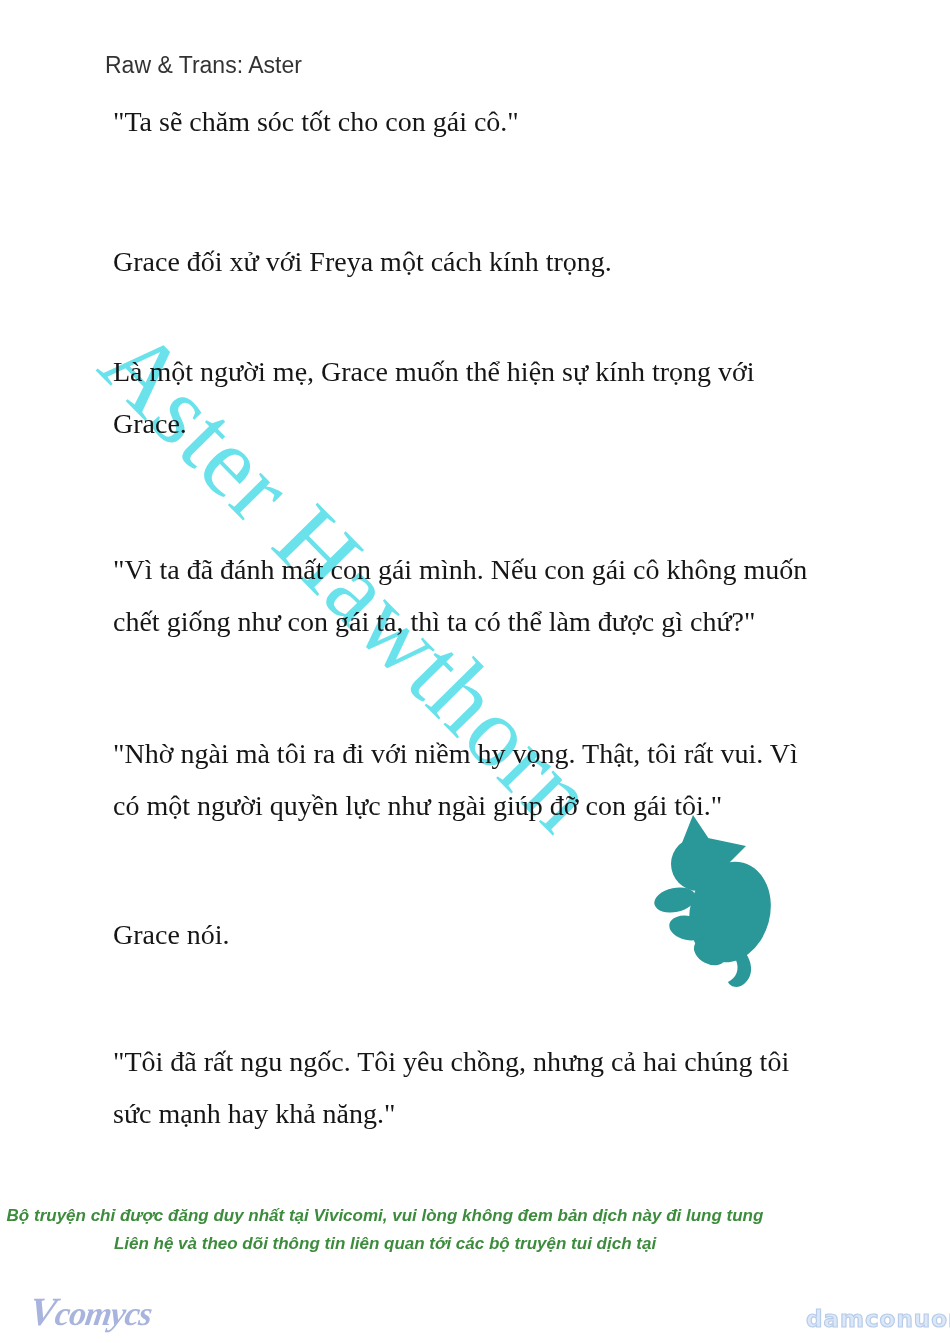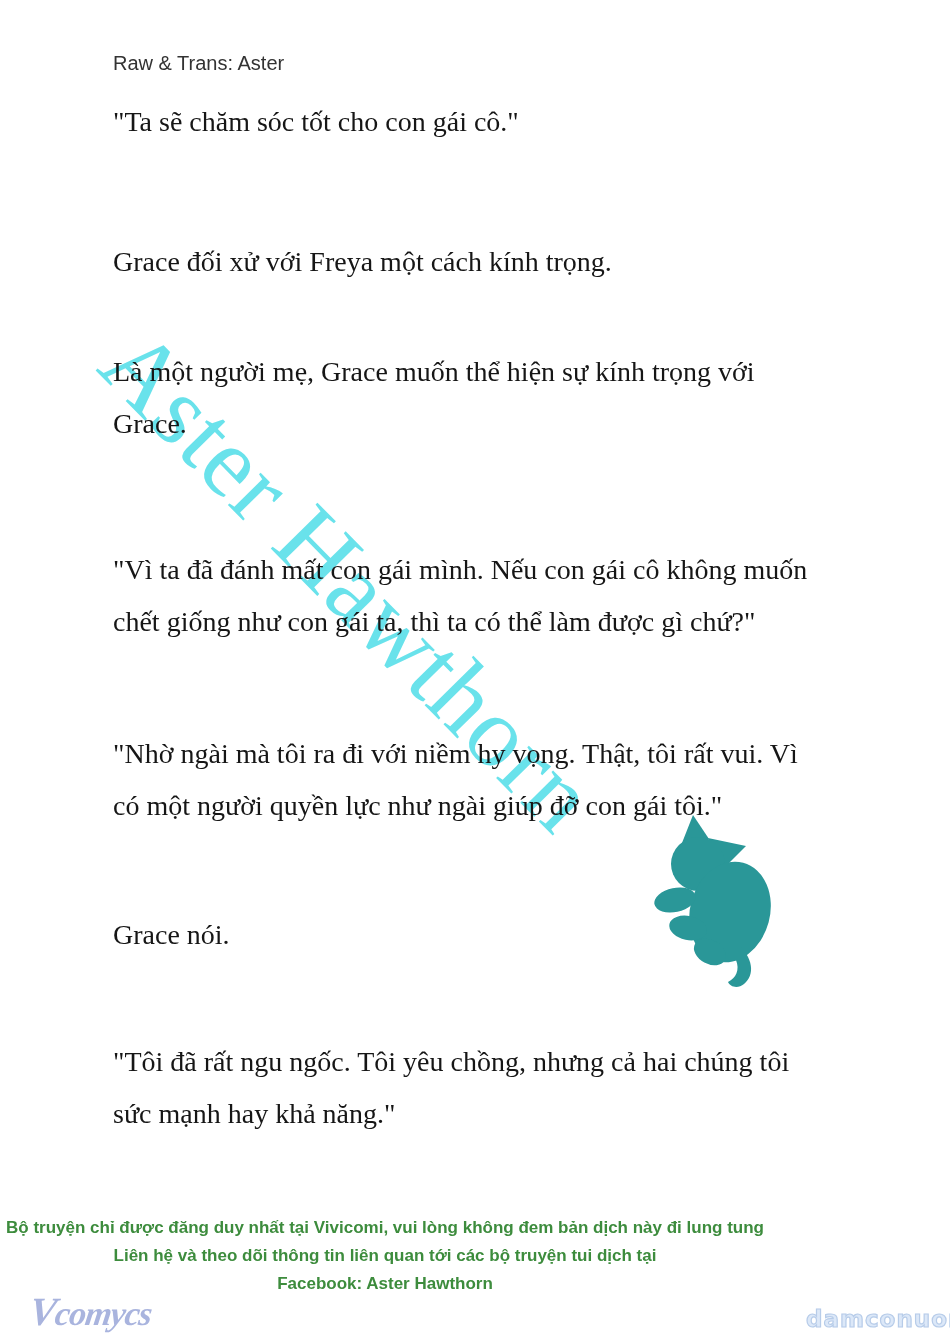--- a/index.html
+++ b/index.html
@@ -4,23 +4,23 @@
 <style>
   html,body{margin:0;padding:0;background:#ffffff;}
   .page{
     position:relative;
     width:950px;height:1343px;
     background:#ffffff;
     overflow:hidden;
     font-family:"Liberation Serif", serif;
   }
   .header{
-    position:absolute;left:113px;top:52px;
+    position:absolute;left:105px;top:52px;
     font-family:"Liberation Sans", sans-serif;
-    font-size:20px;color:#333333;
+    font-size:23px;color:#333333;
     z-index:2;
   }
   .watermark{
     position:absolute;left:160px;top:306px;
     font-family:"Liberation Serif", serif;
     font-size:100px;
     letter-spacing:1px;
     color:rgba(84,222,232,0.88);
     white-space:nowrap;
     transform:rotate(45.5deg);
@@ -42,25 +42,24 @@
   .p6{top:1036px;}
   .cat{
     position:absolute;left:652px;top:812px;
     width:124px;height:180px;
     z-index:3;
   }
   .footer{
     position:absolute;left:0;top:1202px;width:770px;
     text-align:center;
     font-family:"Liberation Sans", sans-serif;
-    font-weight:bold;
+    font-style:italic;font-weight:bold;
     font-size:17px;line-height:28px;
     color:#3d8c3d;
     z-index:2;
-    margin-top:12px;
   }
   .logo-vcomycs{
     position:absolute;left:30px;top:1288px;
     font-family:"Liberation Serif", serif;
     font-style:italic;font-weight:bold;
     font-size:34px;letter-spacing:-1px;
     color:#a9b4de;
     transform:skewX(-8deg);
     z-index:2;
   }
@@ -126,20 +125,19 @@
       <ellipse cx="23" cy="88" rx="21" ry="12" transform="rotate(-12 23 88)"></ellipse>
       <ellipse cx="36" cy="116" rx="19" ry="12" transform="rotate(12 36 116)"></ellipse>
       <ellipse cx="58" cy="140" rx="17" ry="12" transform="rotate(28 58 140)"></ellipse>
       <path d="M 84 130 C 102 146 103 163 92 172 C 86 177 78 175 76 170 C 84 166 88 158 84 148 Z"></path>
     </g>
   </svg>
 
   <div class="footer">
     <div>Bộ truyện chỉ được đăng duy nhất tại Vivicomi, vui lòng không đem bản dịch này đi lung tung</div>
     <div>Liên hệ và theo dõi thông tin liên quan tới các bộ truyện tui dịch tại</div>
-    <div>Facebook: Aster Hawthorn</div>
   </div>
 
   <div class="logo-vcomycs">Vcomycs</div>
 
   <div class="logo-damconuong">damconuong</div>
 
 </div>
 
 </body></html>

